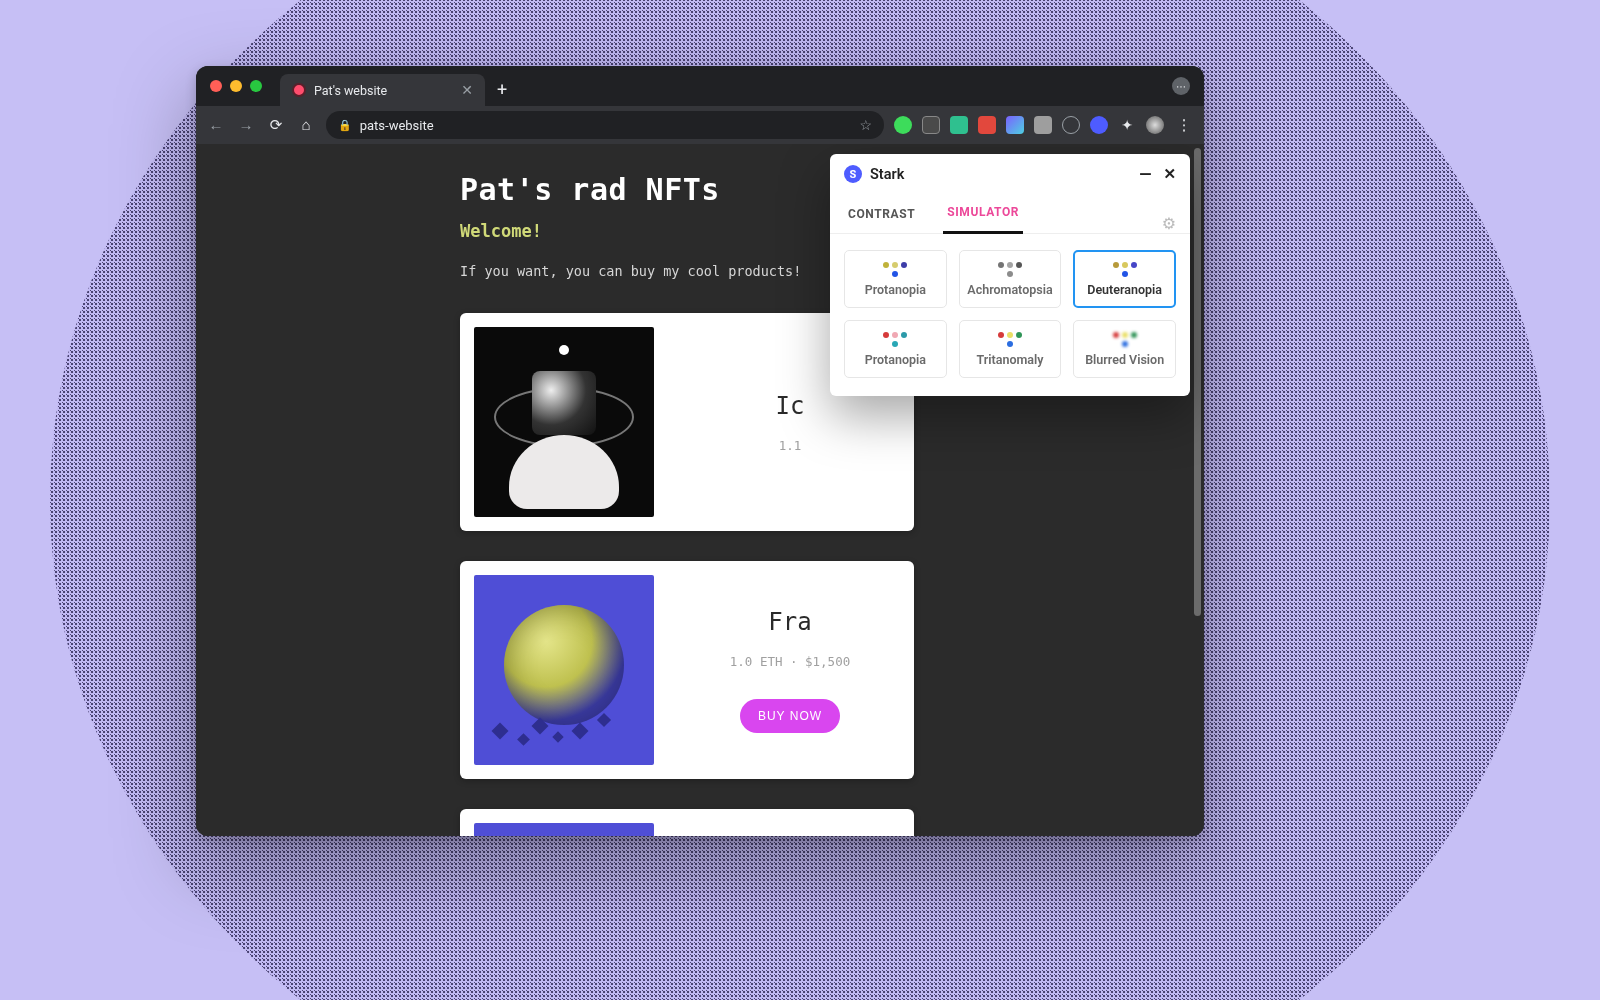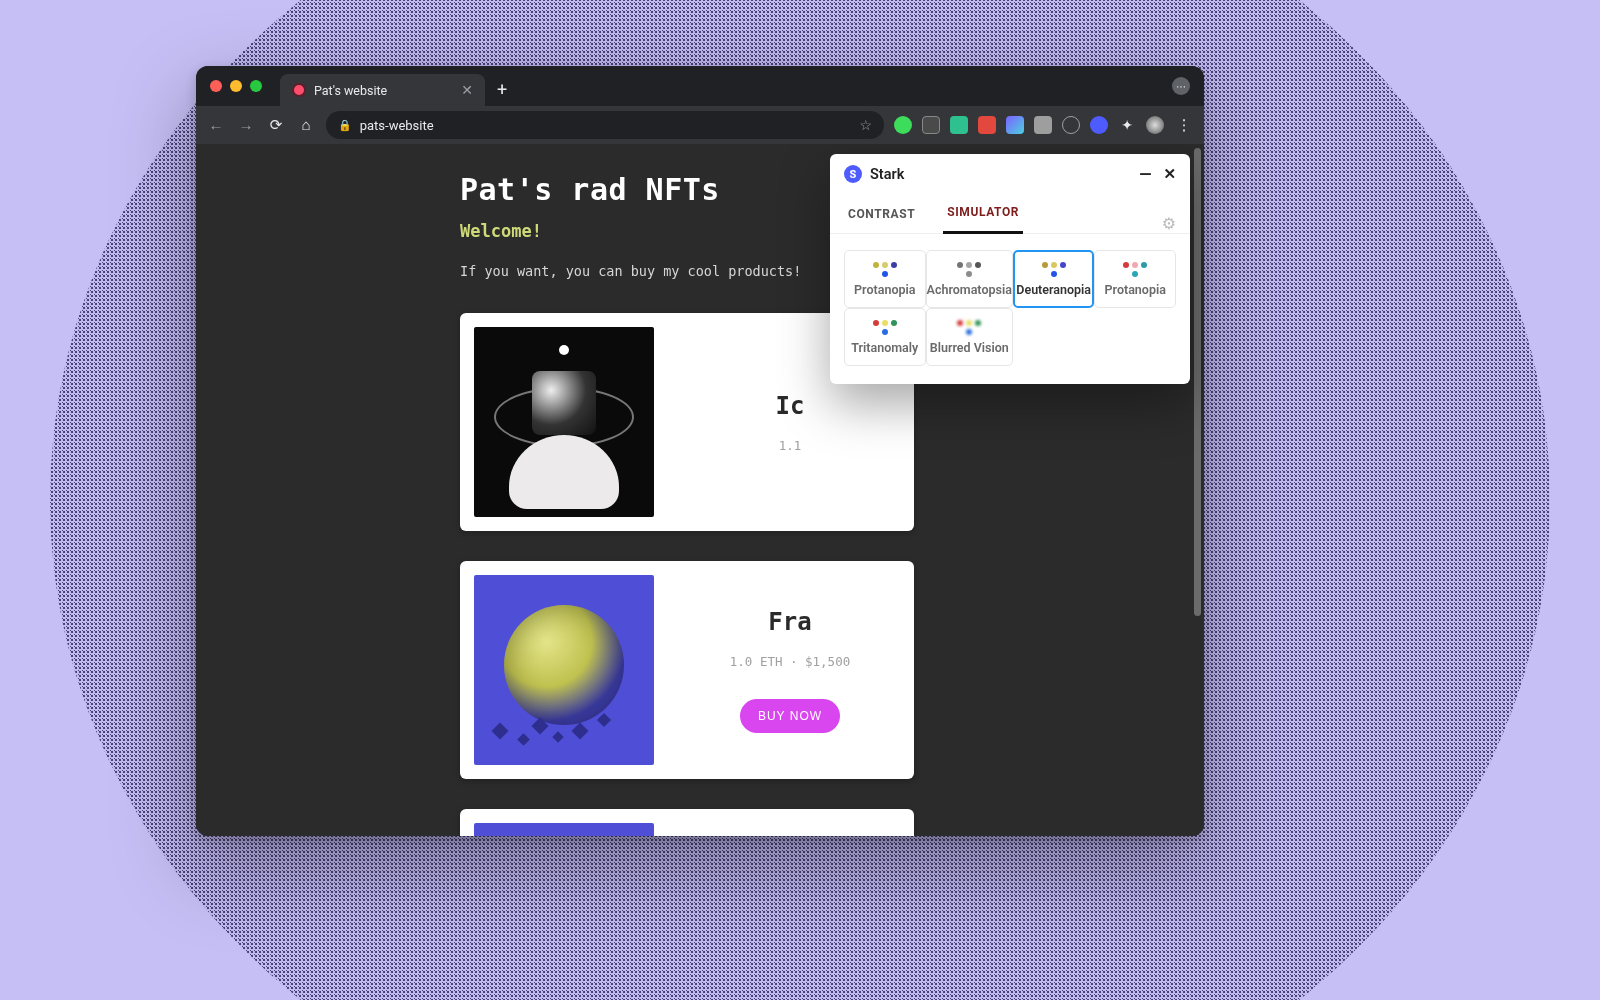--- a/index.html
+++ b/index.html
@@ -66,42 +66,42 @@
   .t1-head{position:absolute;width:64px;height:64px;left:58px;top:44px;border-radius:8px;background:radial-gradient(circle at 30% 30%,#eee,#333 55%,#111);}
   .t1-body{position:absolute;width:110px;height:74px;left:35px;top:108px;background:#eceaea;border-radius:50% 50% 18px 18px/70% 70% 18px 18px;}
   .thumb2{background:#4f4ed6;position:relative;overflow:hidden;}
   .t2-sphere{position:absolute;width:120px;height:120px;border-radius:50%;left:30px;top:30px;background:radial-gradient(circle at 35% 30%,#e4e58a,#bfc14f 40%,#3d3da8 70%);box-shadow:0 0 30px rgba(0,0,0,0.3) inset;}
   .t2-shard{position:absolute;background:#2e2e8f;width:12px;height:12px;transform:rotate(45deg);} 
   .t2-shard.s1{left:20px;top:150px;} .t2-shard.s2{left:45px;top:160px;width:9px;height:9px;}
   .t2-shard.s3{left:60px;top:145px;} .t2-shard.s4{left:80px;top:158px;width:8px;height:8px;}
   .t2-shard.s5{left:100px;top:150px;} .t2-shard.s6{left:125px;top:140px;width:10px;height:10px;}
 
   .card-right{flex:1;display:flex;flex-direction:column;align-items:center;justify-content:center;text-align:center;font-family:"SFMono-Regular",Menlo,monospace;}
-  .card-title{font-size:24px;font-weight:700;color:#2a2a2a;}
+  .card-title{font-size:24px;font-weight:400;color:#2a2a2a;}
   .card-price{color:#a0a0a0;font-size:12.5px;margin-top:18px;}
   .buy{margin-top:30px;background:#d946ef;color:#fff;font-size:12px;letter-spacing:1px;padding:10px 18px;border-radius:18px;border:none;}
 
   .card.peek{height:48px;overflow:hidden;align-items:flex-start;}
   .peek .thumb{height:60px;}
 
   .scrollbar-track{position:absolute;right:0;top:0;bottom:0;width:12px;}
   .scrollbar-thumb{position:absolute;right:3px;top:4px;width:7px;height:468px;background:#6b6b6b;border-radius:4px;}
 
   
   .panel{position:absolute;right:14px;top:10px;width:360px;background:#fff;border-radius:6px;box-shadow:0 20px 50px rgba(0,0,0,0.35);}
   .panel-hd{display:flex;align-items:center;height:40px;padding:0 14px;gap:8px;}
   .stark-logo{width:18px;height:18px;border-radius:50%;background:#4e5cff;display:flex;align-items:center;justify-content:center;color:#fff;font-size:11px;font-weight:700;}
   .stark-name{font-size:14.5px;font-weight:600;color:#222;flex:1;}
   .panel-min{font-size:16px;color:#222;margin-right:4px;font-weight:700;}
   .panel-close{font-size:15px;color:#222;font-weight:700;}
   .panel-tabs{display:flex;height:40px;align-items:flex-end;padding:0 14px;border-bottom:1px solid #eee;position:relative;}
   .ptab{font-size:12px;font-weight:700;letter-spacing:0.6px;color:#555;padding:10px 4px 12px;margin-right:24px;cursor:pointer;}
-  .ptab.active{color:#7f1d1d;border-bottom:3px solid #111;margin-bottom:-1px;}
+  .ptab.active{color:#ec4899;border-bottom:3px solid #111;margin-bottom:-1px;}
   .gear{margin-left:auto;color:#bbb;font-size:16px;}
-  .sim-grid{padding:16px 14px 18px;display:grid;grid-template-columns:1fr 1fr 1fr 1fr;}
+  .sim-grid{padding:16px 14px 18px;display:grid;grid-template-columns:1fr 1fr 1fr;gap:12px;}
   .sim{border:1px solid #e6e6e6;border-radius:5px;height:58px;display:flex;flex-direction:column;align-items:center;justify-content:center;gap:5px;cursor:pointer;}
   .sim.selected{border:2px solid #2294f2;}
   .dots{display:flex;flex-wrap:wrap;width:28px;gap:3px;justify-content:center;}
   .dots span{width:6px;height:6px;border-radius:50%;}
   .sim-label{font-size:12.5px;font-weight:600;color:#6a6a6a;}
   .sim.selected .sim-label{color:#333;}
 </style>
 </head>
 <body>
 

